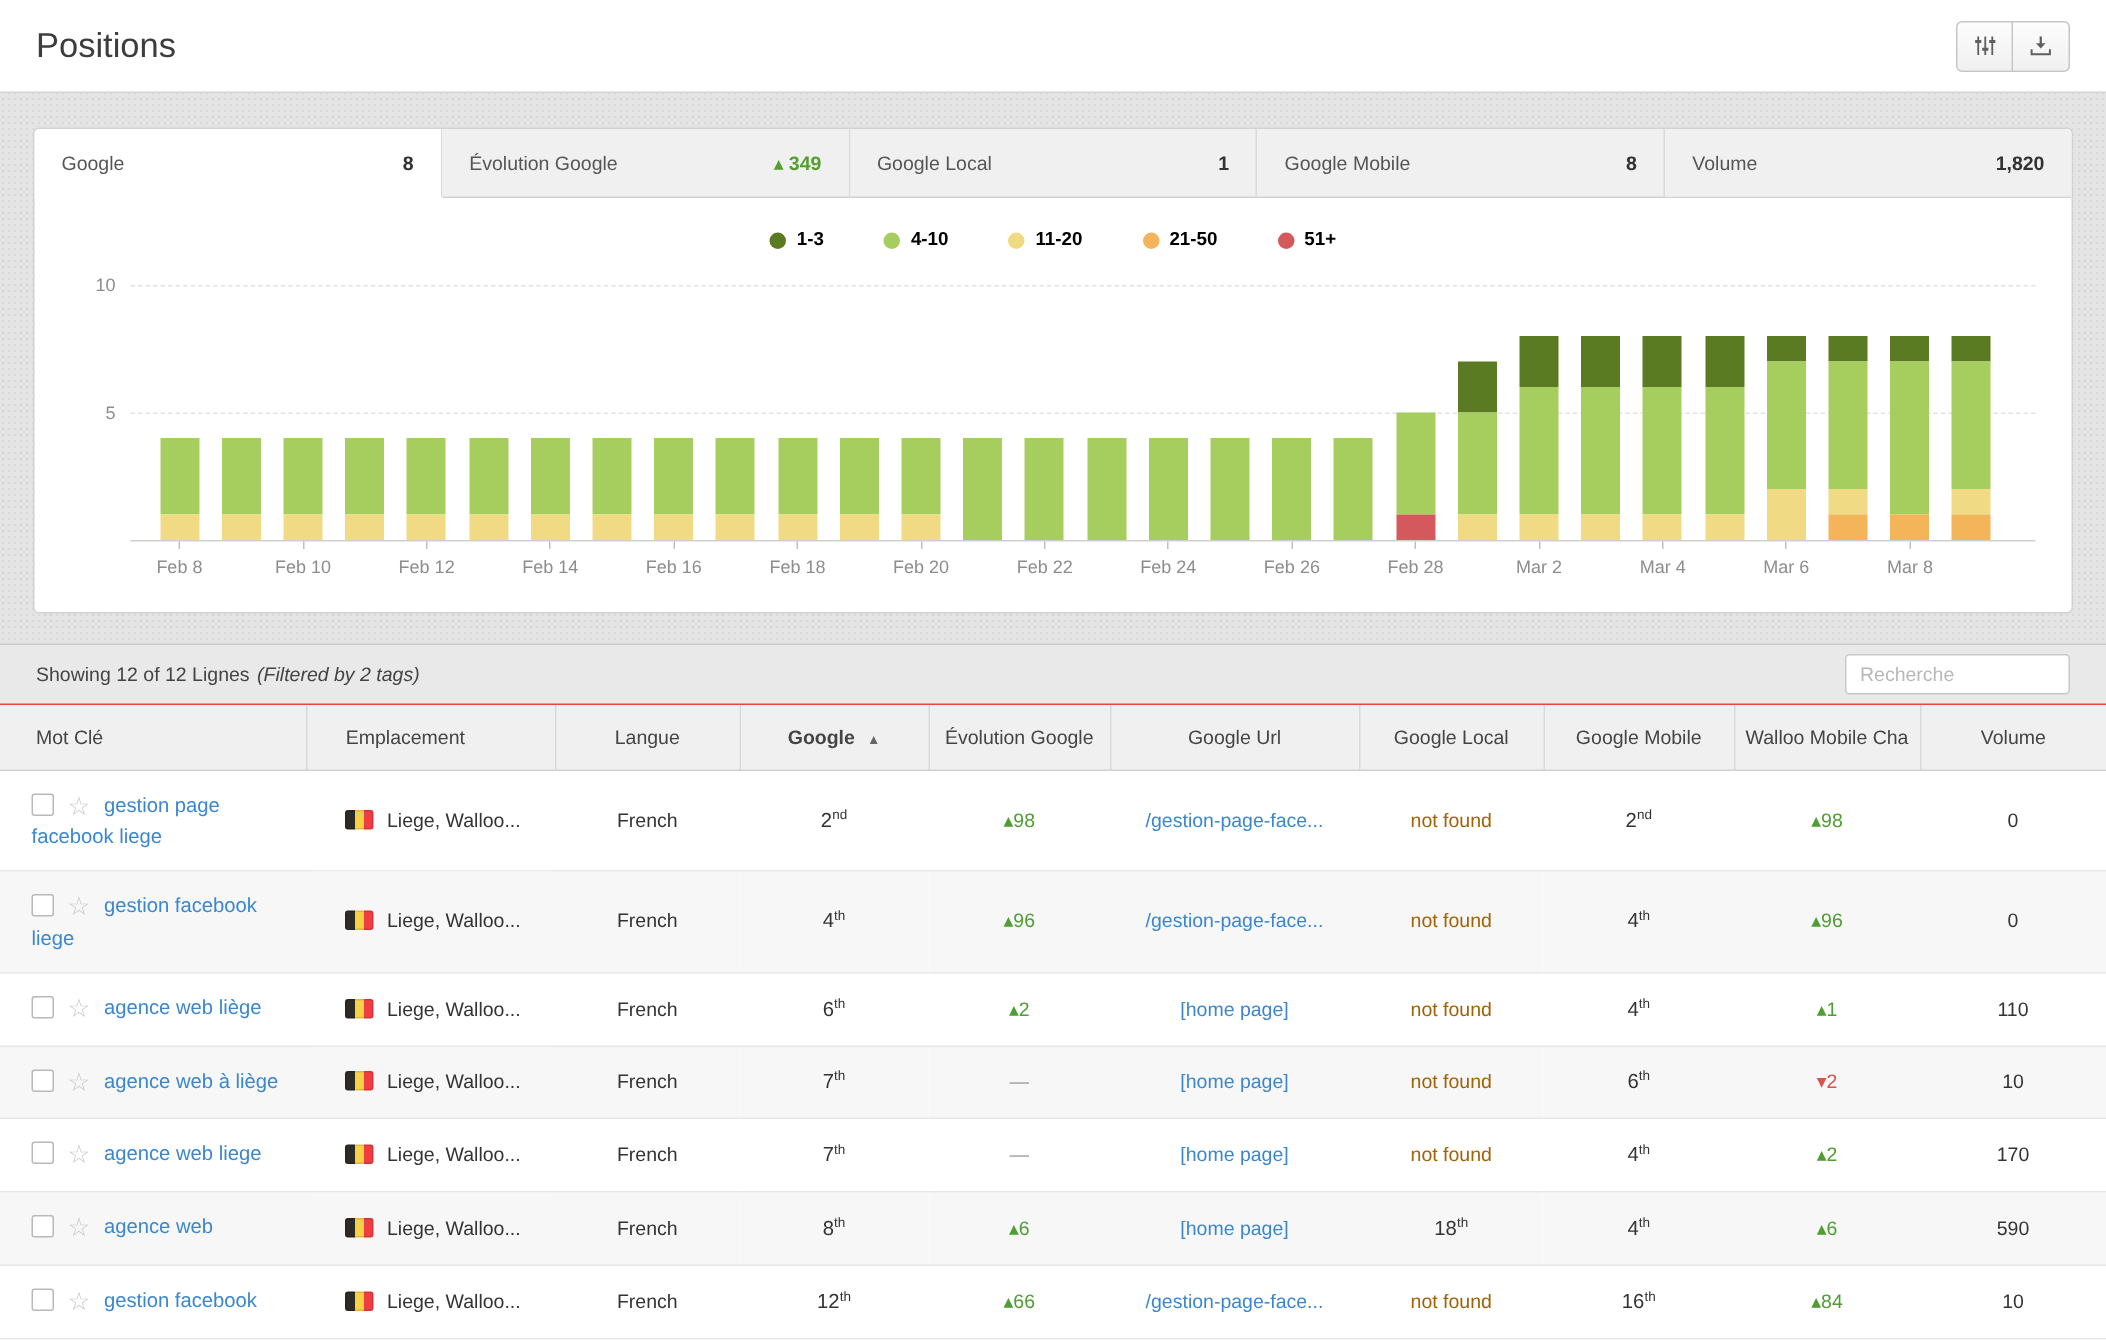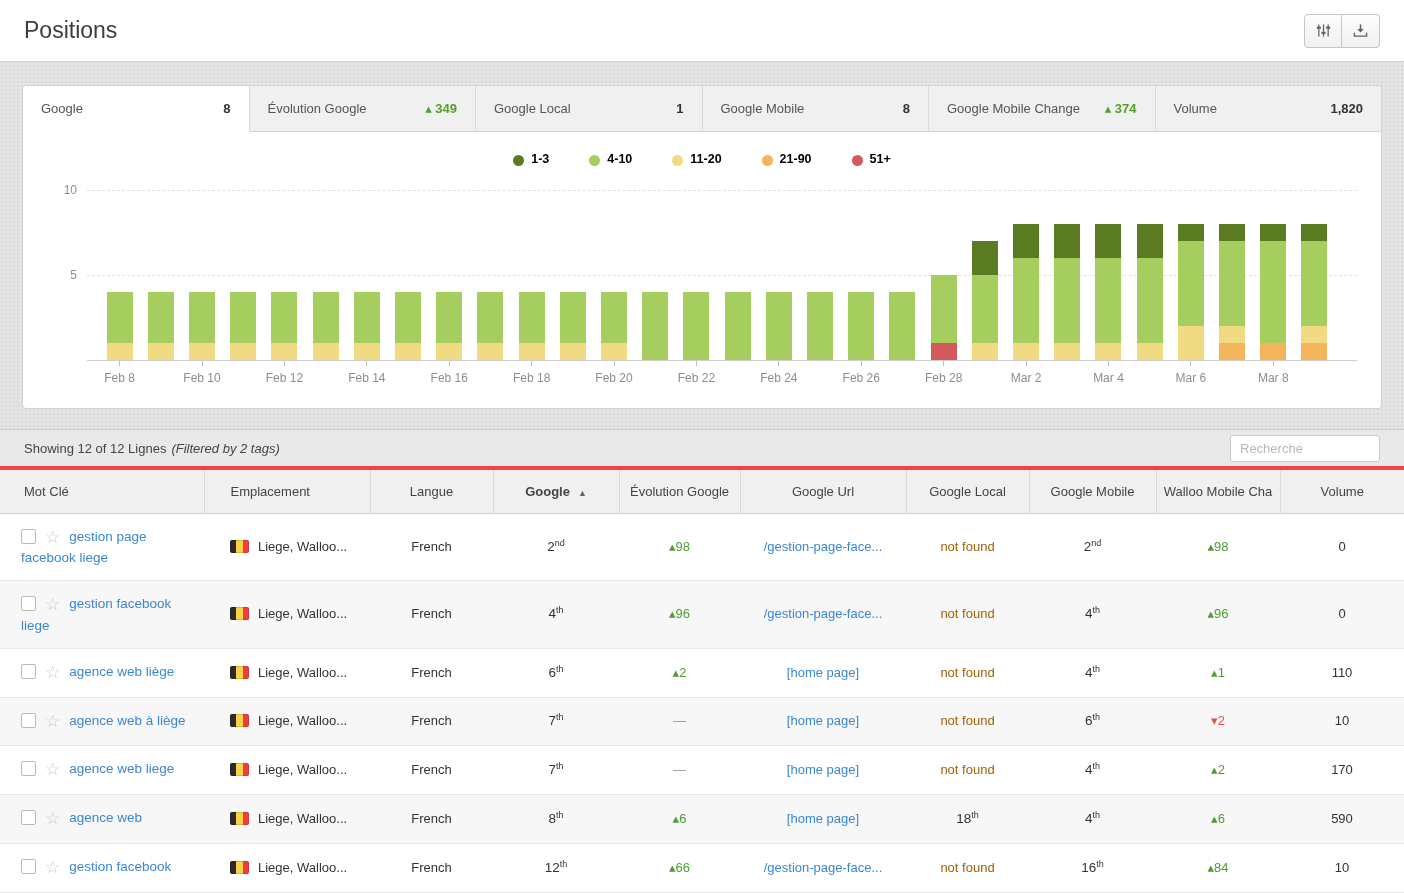--- a/index.html
+++ b/index.html
@@ -53,21 +53,21 @@
   .bar { width:26px; display:flex; flex-direction:column-reverse; cursor:pointer; }
   .seg { width:100%; }
   .xaxis { position:absolute; left:40px; right:0; top:170px; border-top:1px solid #cfcfcf; }
   .xlabels { position:absolute; left:12px; right:22px; top:0; display:flex; }
   .xslot { flex:1; text-align:center; }
   .tick { width:1px; height:5px; background:#bfbfbf; margin:0 auto; }
   .xlab { font-size:12px; color:#8d8d8d; margin-top:5px; white-space:nowrap; }
   .chart-bottom-pad { height:14px; }
   
   .filterbar { margin-top:20px; height:41px; background:#e9e9e9;
-    border-top:1px solid #c9c9c9; border-bottom:4px solid #ef4444;
+    border-top:1px solid #c9c9c9; border-bottom:1px solid #ef4444;
     display:flex; align-items:center; padding:0 24px; font-size:13px; color:#444; }
   .filterbar .note { font-style:italic; margin-left:5px; }
   .search-input { margin-left:auto; width:150px; height:27px; border:1px solid #c9c9c9;
     border-radius:3px; padding:0 9px; font-size:13px; color:#555; background:#fff; outline:none; }
   .search-input::placeholder { color:#b8b8b8; }
   
   table { width:1404px; border-collapse:collapse; table-layout:fixed; background:#fff; }
   thead th { background:#f0f0f0; border-bottom:1px solid #cfcfcf;
     border-right:1px solid #dadada; height:43px; font-size:13px; color:#444;
     font-weight:normal; text-align:center; cursor:pointer; }
@@ -143,24 +143,20 @@
   <div class="tab">
     <span class="tlabel">Google Local</span>
     <span class="tval">1</span>
   </div>
 
   <div class="tab">
     <span class="tlabel">Google Mobile</span>
     <span class="tval">8</span>
   </div>
 
-  <div class="tab">
-    <span class="tlabel">Google Mobile Change</span>
-    <span class="tval up">▴ 374</span>
-  </div>
 
   <div class="tab">
     <span class="tlabel">Volume</span>
     <span class="tval">1,820</span>
   </div>
 </div>
   <div class="legend" id="legend">
       <span class="legend-item">
         <span class="dot" style="background: rgb(90, 123, 33);"></span>
         <span>1-3</span>
@@ -168,21 +164,21 @@
       <span class="legend-item">
         <span class="dot" style="background: rgb(166, 206, 94);"></span>
         <span>4-10</span>
       </span>
       <span class="legend-item">
         <span class="dot" style="background: rgb(240, 219, 132);"></span>
         <span>11-20</span>
       </span>
       <span class="legend-item">
         <span class="dot" style="background: rgb(244, 180, 90);"></span>
-        <span>21-90</span>
+        <span>21-50</span>
       </span>
       <span class="legend-item">
         <span class="dot" style="background: rgb(212, 89, 92);"></span>
         <span>51+</span>
       </span>
     </div>
   <div class="plot">
     <div class="gridline" style="top:0"></div>
     <div class="gridline" style="top:85px"></div>
     <div class="ylab" style="top:0" id="ylab10">10</div>

